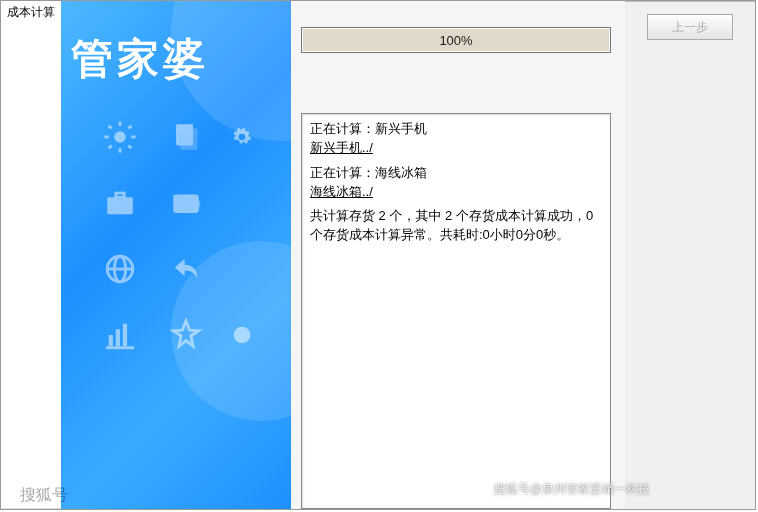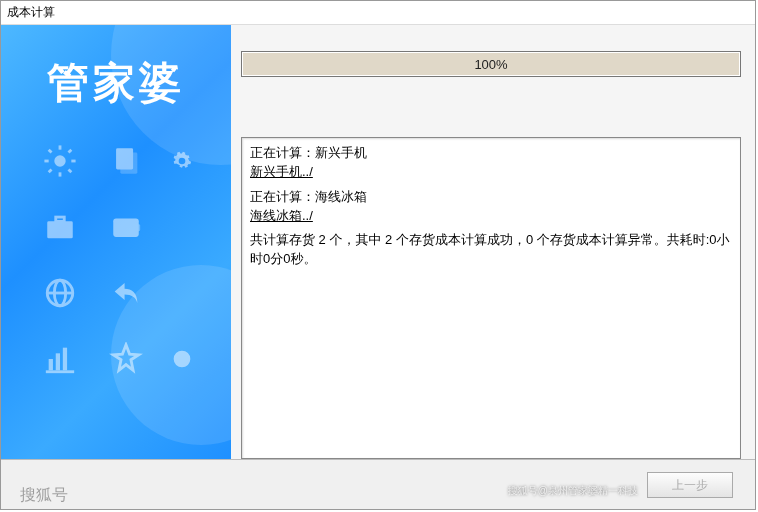--- a/index.html
+++ b/index.html
@@ -10,21 +10,21 @@
   width: 758px;
   height: 512px;
   overflow: hidden;
   position: relative;
 }
 .window {
   border: 1px solid #999;
   width: 756px;
   height: 510px;
   display: flex;
-  flex-direction: column;
+  flex-direction: row;
   background: #f0f0f0;
 }
 .titlebar {
   background: #fff;
   padding: 3px 6px;
   font-size: 12px;
   color: #000;
   border-bottom: 1px solid #ddd;
 }
 .body {
@@ -44,21 +44,20 @@
   border-radius: 50%;
   background: rgba(255,255,255,0.12);
 }
 .sidebar::before { width: 220px; height: 220px; top: -80px; right: -100px; }
 .sidebar::after { width: 180px; height: 180px; top: 240px; right: -60px; }
 .brand {
   position: relative;
   color: #fff;
   font-size: 42px;
   font-weight: bold;
-  text-align: center;
   padding: 30px 10px 20px;
   letter-spacing: 4px;
   font-family: "SimHei", sans-serif;
 }
 .icon-grid {
   position: relative;
   display: grid;
   grid-template-columns: 60px 60px 40px;
   grid-auto-rows: 60px;
   gap: 6px;
@@ -132,23 +131,23 @@
   bottom: 6px;
   left: 20px;
   color: rgba(0,0,0,0.35);
   font-size: 16px;
   pointer-events: none;
   font-family: "SimSun", serif;
 }
 .watermark2 {
   position: absolute;
   bottom: 14px;
-  right: 120px;
+  right: 108px;
   color: rgba(255,255,255,0.75);
-  font-size: 10px;
+  font-size: 12px;
   pointer-events: none;
   text-shadow: 0 0 3px rgba(0,0,0,0.6);
 }
 </style>
 </head>
 <body>
 
 <div class="window">
   <div class="titlebar">成本计算</div>
 

